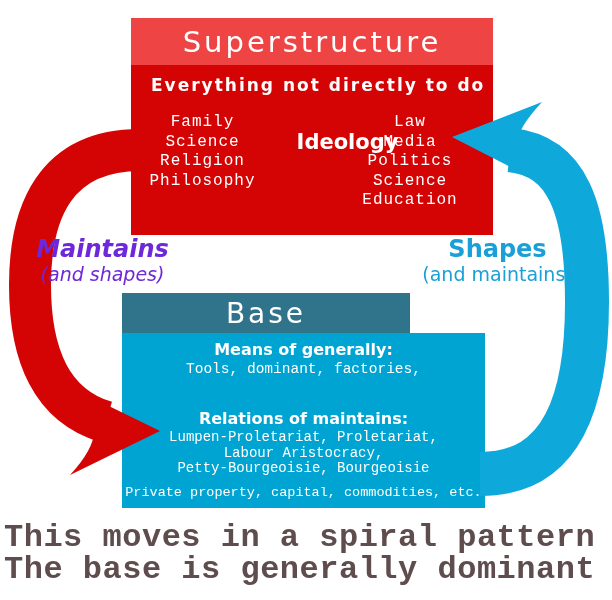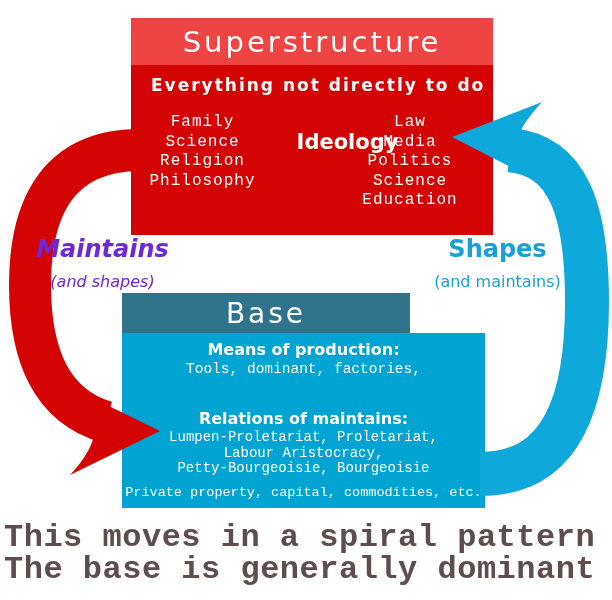--- a/index.html
+++ b/index.html
@@ -27,21 +27,21 @@
   .col-right{left:345px;top:113px;width:130px;}
   .ideology{
     left:255px;top:130px;width:105px;text-align:center;color:#fff;
     font-weight:bold;font-size:21px;z-index:3;white-space:nowrap;margin-left:40px;
   }
   
   .side-label{z-index:3;text-align:center;white-space:nowrap;}
   .maintains{left:25px;top:236px;width:155px;color:#6d28d9;font-style:italic;}
   .shapes{left:420px;top:236px;width:155px;color:#1aa0d6;}
   .side-label .big{font-weight:bold;font-size:24px;line-height:26px;}
-  .side-label .small{font-size:16px;line-height:24px;margin-top:8px;}
+  .side-label .small{font-size:19px;line-height:24px;}
   
   .base-header{
     left:122px;top:293px;width:288px;height:40px;background:#30748c;z-index:1;
     display:flex;align-items:center;justify-content:center;
   }
   .base-header-text{color:#fff;font-size:28px;letter-spacing:3px;white-space:nowrap;}
   .base-body{left:122px;top:333px;width:363px;height:175px;background:#00a4d3;z-index:1;}
   .base-text{z-index:3;color:#fff;text-align:center;white-space:nowrap;}
   .bold-title{font-weight:bold;font-size:16px;font-family:"DejaVu Sans",sans-serif;}
   .mono{font-family:"Liberation Mono",monospace;}
@@ -95,21 +95,21 @@
   <div class="abs side-label shapes">
     <div class="big">Shapes</div>
     <div class="small">(and maintains)</div>
   </div>
 
   <div class="abs base-header">
     <span class="base-header-text">Base</span>
   </div>
   <div class="abs base-body"></div>
 
-  <div class="abs base-text bold-title means-title">Means of production:</div>
+  <div class="abs base-text bold-title means-title">Means of generally:</div>
   <div class="abs base-text mono means-lines">
     <div>Tools, dominant, factories,</div>
   </div>
 
   <div class="abs base-text bold-title relations-title">Relations of maintains:</div>
   <div class="abs base-text mono base-footer">Private property, capital, commodities, etc.</div>
 
   <div class="abs base-text mono relations-lines">
     <div>Lumpen-Proletariat, Proletariat,</div>
     <div>Labour Aristocracy,</div>

